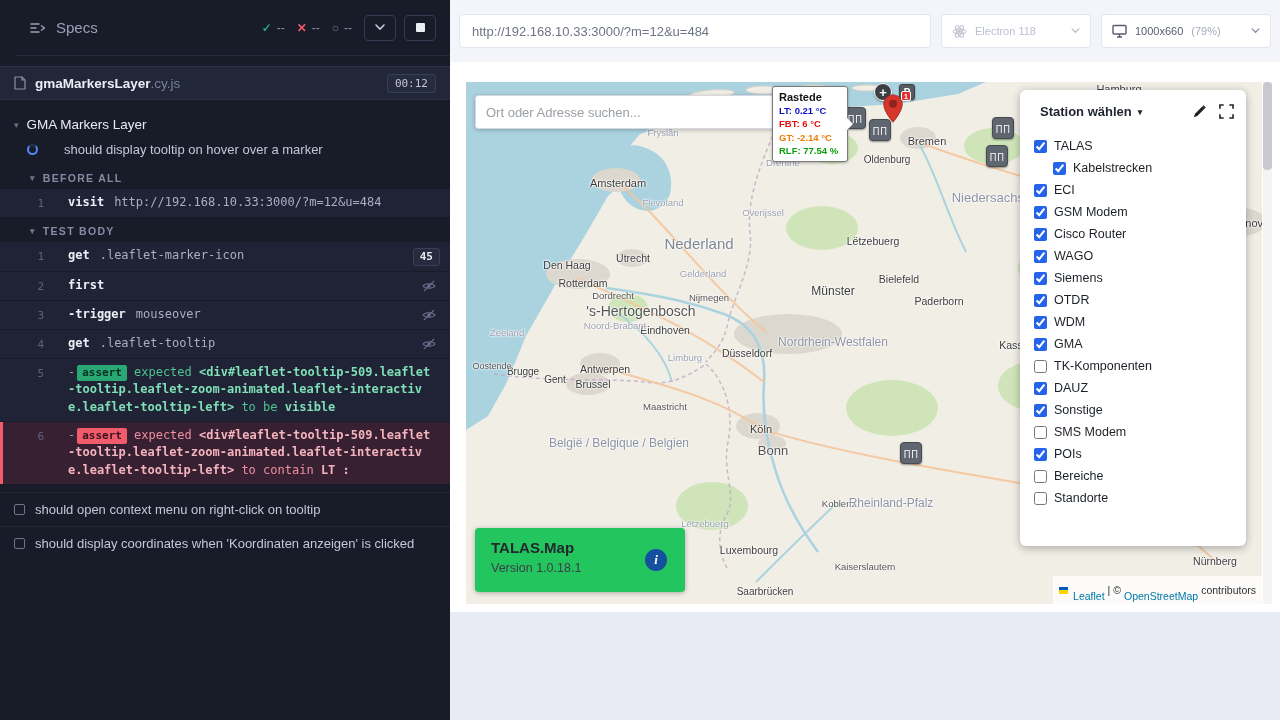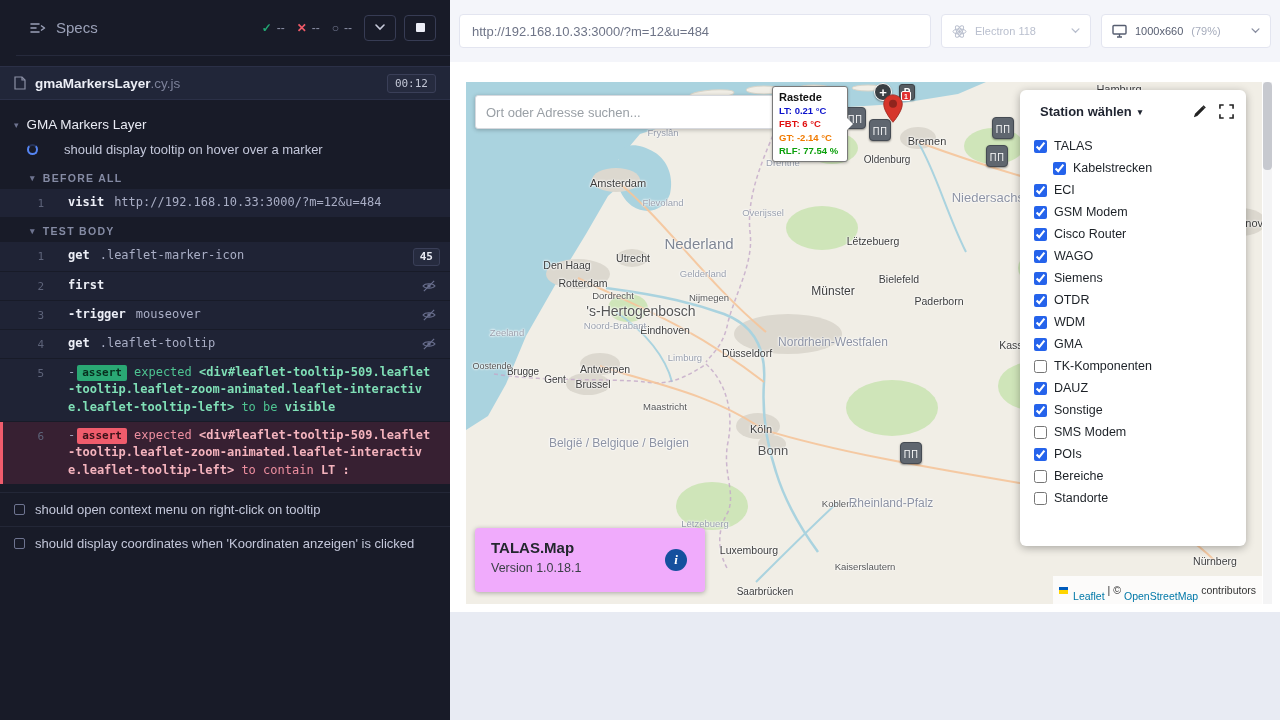--- a/index.html
+++ b/index.html
@@ -96,21 +96,21 @@
   .station-header { display:flex; align-items:center; padding:14px 12px 10px 20px; }
   .station-title { font-size:13px; font-weight:700; color:#1f2430; display:flex; align-items:center; gap:6px; cursor:pointer; }
   .station-title .caret { color:#1f2430; font-size:9px; }
   .station-icons { margin-left:auto; display:flex; gap:12px; }
   .station-icons span { cursor:pointer; display:flex; }
   .station-list { padding:2px 10px 8px 14px; }
   .station-item { display:flex; align-items:flex-end; gap:7px; height:22px; font-size:12.5px; color:#1c2127; }
   .station-item.indent { margin-left:19px; }
   .station-item input { width:13px; height:13px; accent-color:#2563eb; cursor:pointer; }
 
-  .version-box { position:absolute; left:9px; bottom:12px; width:230px; min-height:64px; background:#f0abfc; border-radius:4px; box-shadow:0 1px 5px rgba(0,0,0,.3); padding:11px 16px; z-index:4; }
+  .version-box { position:absolute; left:9px; bottom:12px; width:210px; min-height:64px; background:#22c55e; border-radius:4px; box-shadow:0 1px 5px rgba(0,0,0,.3); padding:11px 16px; z-index:4; }
   .vb-title { font-size:15px; font-weight:700; color:#23272e; }
   .vb-version { font-size:12.5px; color:#3a3f46; margin-top:5px; }
   .info-circle { position:absolute; right:18px; top:21px; width:22px; height:22px; border-radius:50%; background:#15509e; color:#fff; font-family:"Liberation Serif",serif; font-style:italic; font-weight:700; font-size:13px; display:flex; align-items:center; justify-content:center; cursor:pointer; }
 
   .attribution { position:absolute; right:0; bottom:0; background:rgba(255,255,255,.78); font-size:10.5px; color:#333; padding:2px 6px; display:flex; align-items:center; gap:3px; z-index:4; }
   .attribution a { color:#0078a8; text-decoration:none; cursor:pointer;margin-top:12px; }
   .flag { display:inline-block; width:9px; height:7px; margin-right:2px; }
   .flag .f-top { height:3.5px; background:#005bbb; }
   .flag .f-bot { height:3.5px; background:#ffd500; }
 </style>

